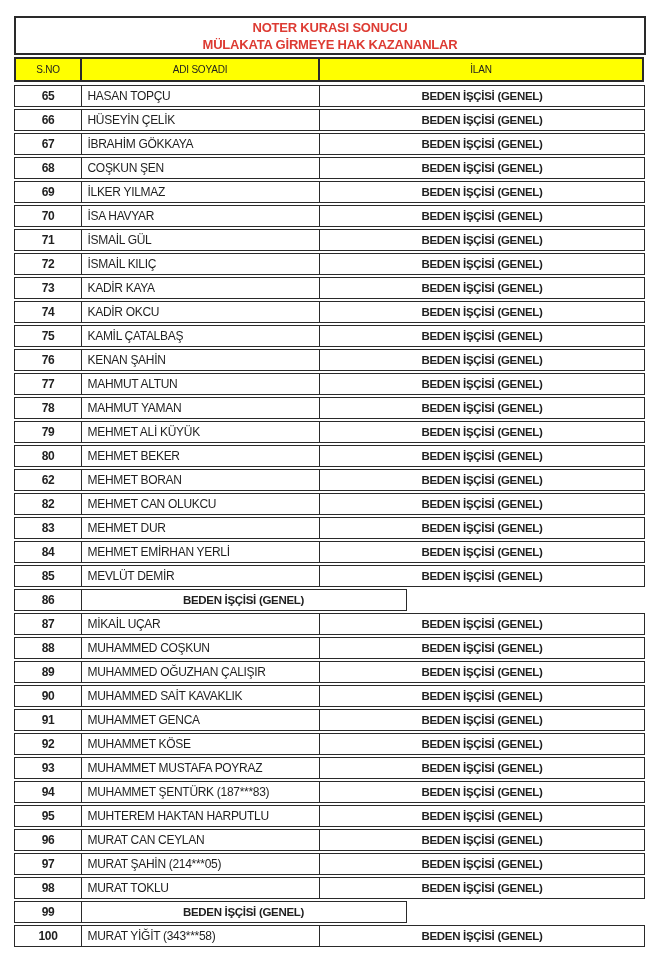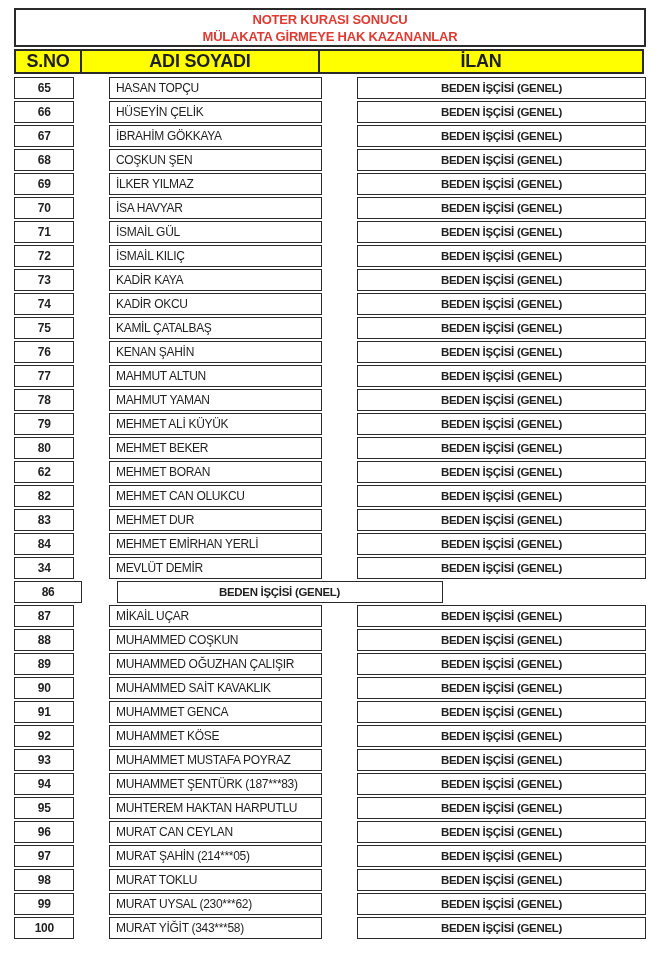--- a/index.html
+++ b/index.html
@@ -10,21 +10,21 @@
   }
   *{box-sizing:border-box;margin:0;padding:0;}
   html,body{background:#ffffff;}
   body{
     width:668px;height:960px;
     font-family:"Liberation Sans","DejaVu Sans",sans-serif;
     color:var(--ink);
     position:relative;
     overflow:hidden;
   }
-  .sheet{position:absolute;left:14px;top:8px;width:632px;}
+  .sheet{position:absolute;left:14px;top:16px;width:632px;}
 
   .title-box{
     border:2px solid var(--border);
     height:39px;
     display:flex;flex-direction:column;justify-content:center;align-items:center;
     margin-bottom:2px;
     background:#fff;
   }
   .title-line{
     color:var(--red);
@@ -35,27 +35,27 @@
     text-align:center;
     white-space:nowrap;
   }
 
   .hrow{display:flex;margin-bottom:3px;}
   .hcell{
     border:2px solid var(--border);
     background:var(--yellow);
     height:25px;
     display:flex;align-items:center;justify-content:center;
-    font-weight:bold;
-    font-size:18px;
+    font-weight:normal;
+    font-size:10px;
     letter-spacing:-0.2px;
   }
   .hcell + .hcell{margin-left:-2px;}
 
-  .trow{display:flex;margin-bottom:2px;gap:36px;}
+  .trow{display:flex;margin-bottom:2px;}
   .tcell{
     border:1.5px solid var(--border);
     height:22px;
     background:#fff;
     display:flex;align-items:center;
     font-size:12px;
     letter-spacing:-0.3px;
     overflow:hidden;
     white-space:nowrap;
   }
@@ -200,21 +200,21 @@
     <div class="tcell col-ilan c-ilan">BEDEN İŞÇİSİ (GENEL)</div>
   </div>
 
   <div class="trow">
     <div class="tcell col-no c-no">84</div>
     <div class="tcell col-name c-name">MEHMET EMİRHAN YERLİ</div>
     <div class="tcell col-ilan c-ilan">BEDEN İŞÇİSİ (GENEL)</div>
   </div>
 
   <div class="trow">
-    <div class="tcell col-no c-no">34</div>
+    <div class="tcell col-no c-no">85</div>
     <div class="tcell col-name c-name">MEVLÜT DEMİR</div>
     <div class="tcell col-ilan c-ilan">BEDEN İŞÇİSİ (GENEL)</div>
   </div>
 
   <div class="trow">
     <div class="tcell col-no c-no">86</div>
     <div class="tcell col-ilan c-ilan">BEDEN İŞÇİSİ (GENEL)</div>
   </div>
 
   <div class="trow">
@@ -284,21 +284,20 @@
   </div>
 
   <div class="trow">
     <div class="tcell col-no c-no">98</div>
     <div class="tcell col-name c-name">MURAT TOKLU</div>
     <div class="tcell col-ilan c-ilan">BEDEN İŞÇİSİ (GENEL)</div>
   </div>
 
   <div class="trow">
     <div class="tcell col-no c-no">99</div>
-    <div class="tcell col-name c-name">MURAT UYSAL (230***62)</div>
     <div class="tcell col-ilan c-ilan">BEDEN İŞÇİSİ (GENEL)</div>
   </div>
 
   <div class="trow">
     <div class="tcell col-no c-no">100</div>
     <div class="tcell col-name c-name">MURAT YİĞİT (343***58)</div>
     <div class="tcell col-ilan c-ilan">BEDEN İŞÇİSİ (GENEL)</div>
   </div>
 </div>
 

